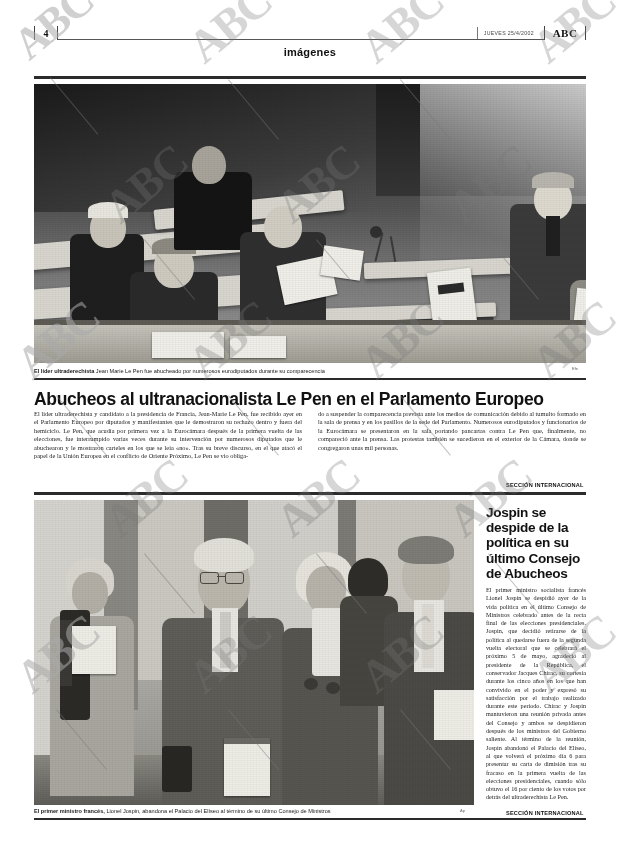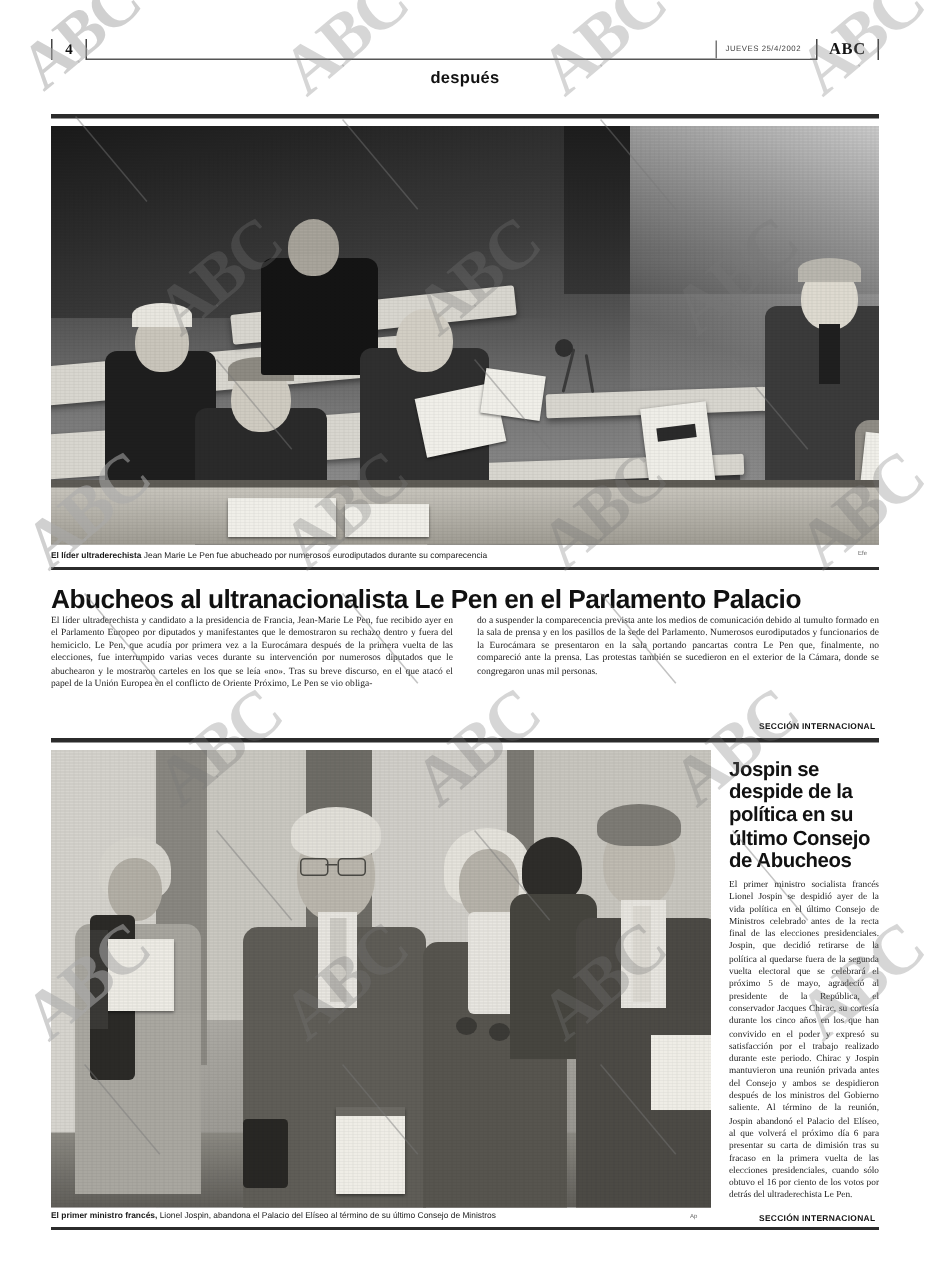--- a/index.html
+++ b/index.html
@@ -143,21 +143,21 @@
 </head>
 <body>
 
 <div class="page">
 
   <div class="hdr">
     <div class="hdr-rule"></div>
     <div class="pagenum-box">4</div>
     <div class="date-box">JUEVES 25/4/2002</div>
     <div class="abc-box">ABC</div>
-    <div class="section-title">después</div>
+    <div class="section-title">imágenes</div>
   </div>
   <div class="hdr-rule2"></div>
 
   <div class="photo1">
     <div class="p1-bg ph" style="inset:0"></div>
     <div class="p1-win ph"></div>
     <div class="p1-bright ph"></div>
 
     <div class="ph" style="left:0;top:0;width:62%;height:46%;background:linear-gradient(165deg,#1a1a1a,#3d3d3d 70%,#555);"></div>
 
@@ -209,21 +209,21 @@
 
     <div class="grain"></div>
   </div>
   <div class="credit" style="left:572px;top:366px;">Efe</div>
 
   <div class="cap" style="left:34px;top:368px;">
     <b>El líder ultraderechista</b><span> Jean Marie Le Pen fue abucheado por numerosos eurodiputados durante su comparecencia</span>
   </div>
   <div class="cap-rule" style="left:34px;top:378px;width:552px;height:2px;"></div>
 
-  <div class="h1">Abucheos al ultranacionalista Le Pen en el Parlamento Palacio</div>
+  <div class="h1">Abucheos al ultranacionalista Le Pen en el Parlamento Europeo</div>
   <div class="art1-col art1-c1">El líder ultraderechista y candidato a la presidencia de Francia, Jean-Marie Le Pen, fue recibido ayer en el Parlamento Europeo por diputados y manifestantes que le demostraron su rechazo dentro y fuera del hemiciclo. Le Pen, que acudía por primera vez a la Eurocámara después de la primera vuelta de las elecciones, fue interrumpido varias veces durante su intervención por numerosos diputados que le abuchearon y le mostraron carteles en los que se leía «no». Tras su breve discurso, en el que atacó el papel de la Unión Europea en el conflicto de Oriente Próximo, Le Pen se vio obliga-</div>
   <div class="art1-col art1-c2">do a suspender la comparecencia prevista ante los medios de comunicación debido al tumulto formado en la sala de prensa y en los pasillos de la sede del Parlamento. Numerosos eurodiputados y funcionarios de la Eurocámara se presentaron en la sala portando pancartas contra Le Pen que, finalmente, no compareció ante la prensa. Las protestas también se sucedieron en el exterior de la Cámara, donde se congregaron unas mil personas.</div>
   <div class="byline" style="left:506px;top:482px;">SECCIÓN INTERNACIONAL</div>
 
   <div class="rule-thin" style="left:34px;top:492px;width:552px;height:2.5px;"></div>
 
   <div class="photo2">
     <div class="p2-bg ph" style="inset:0"></div>
 
     <div class="p2-wall ph" style="left:0;top:0;width:70px;height:100%;background:#d6d4ce;"></div>

